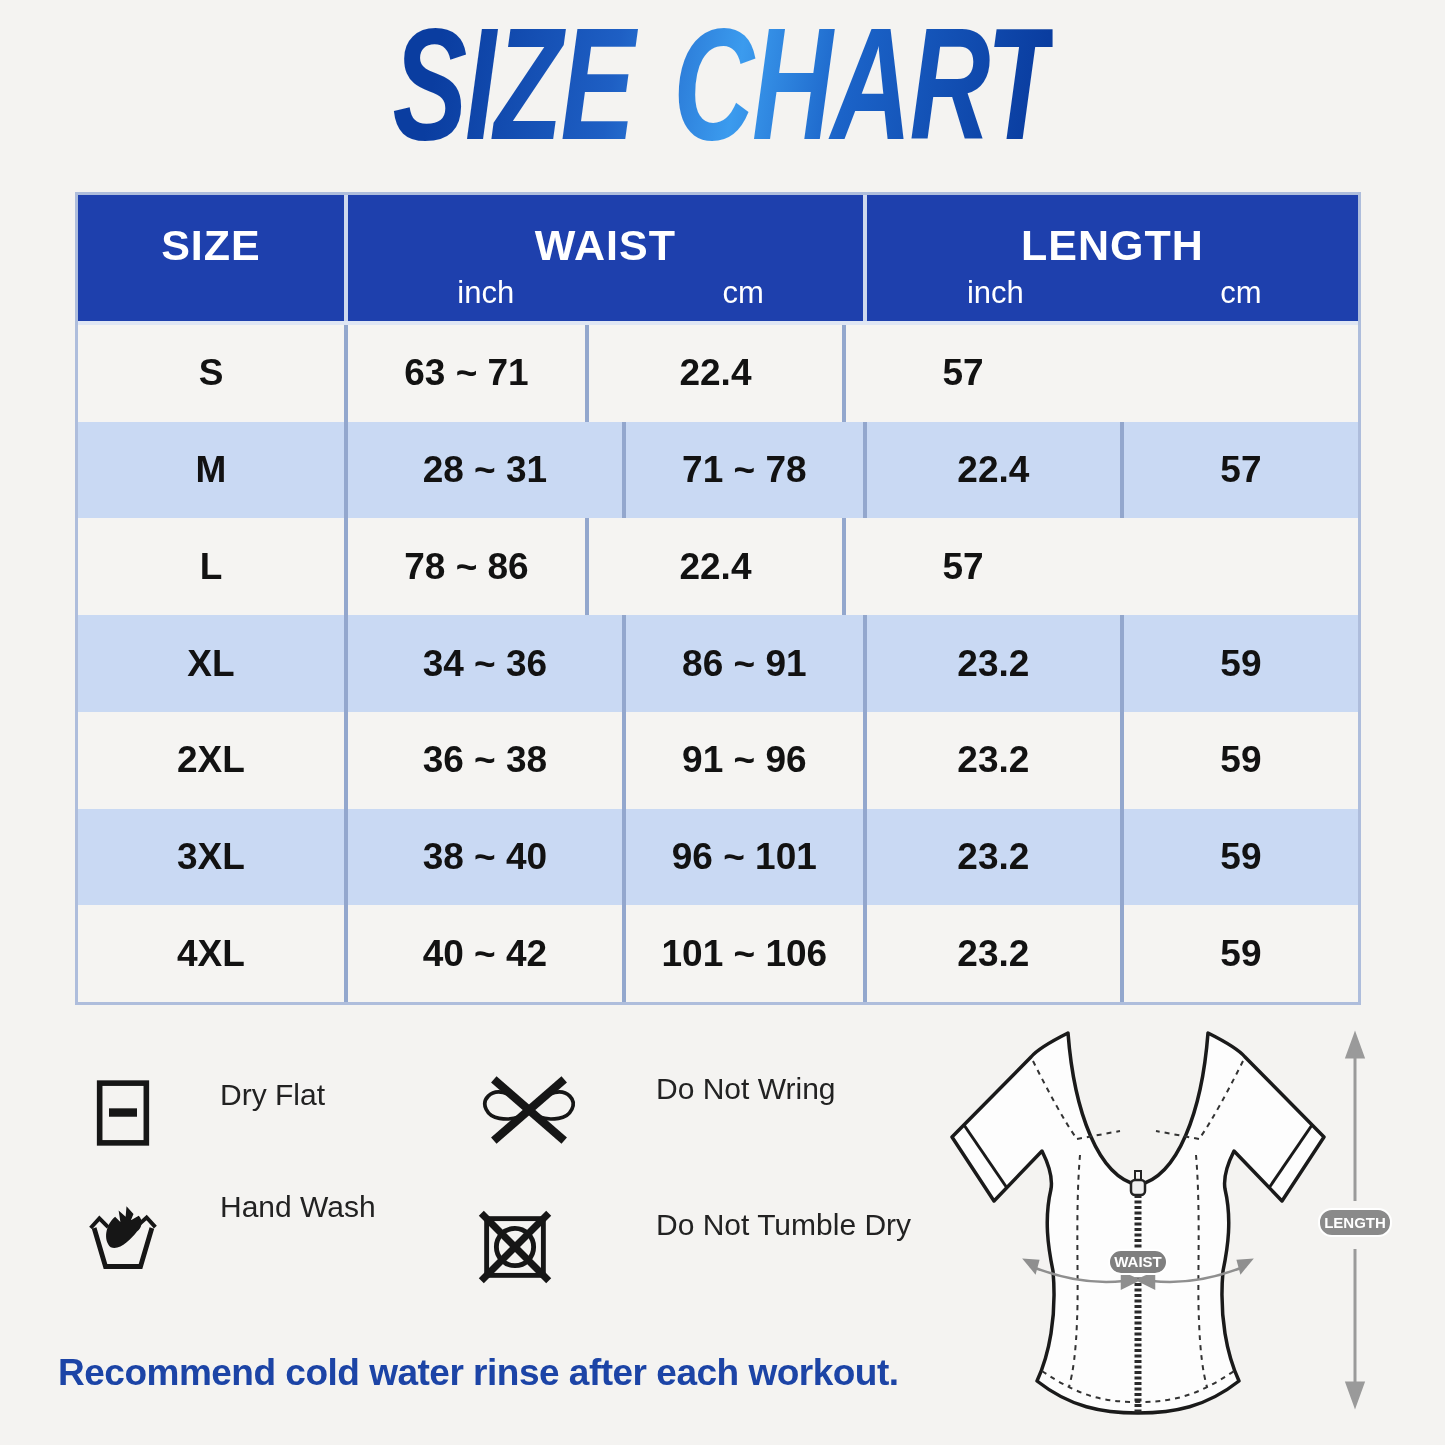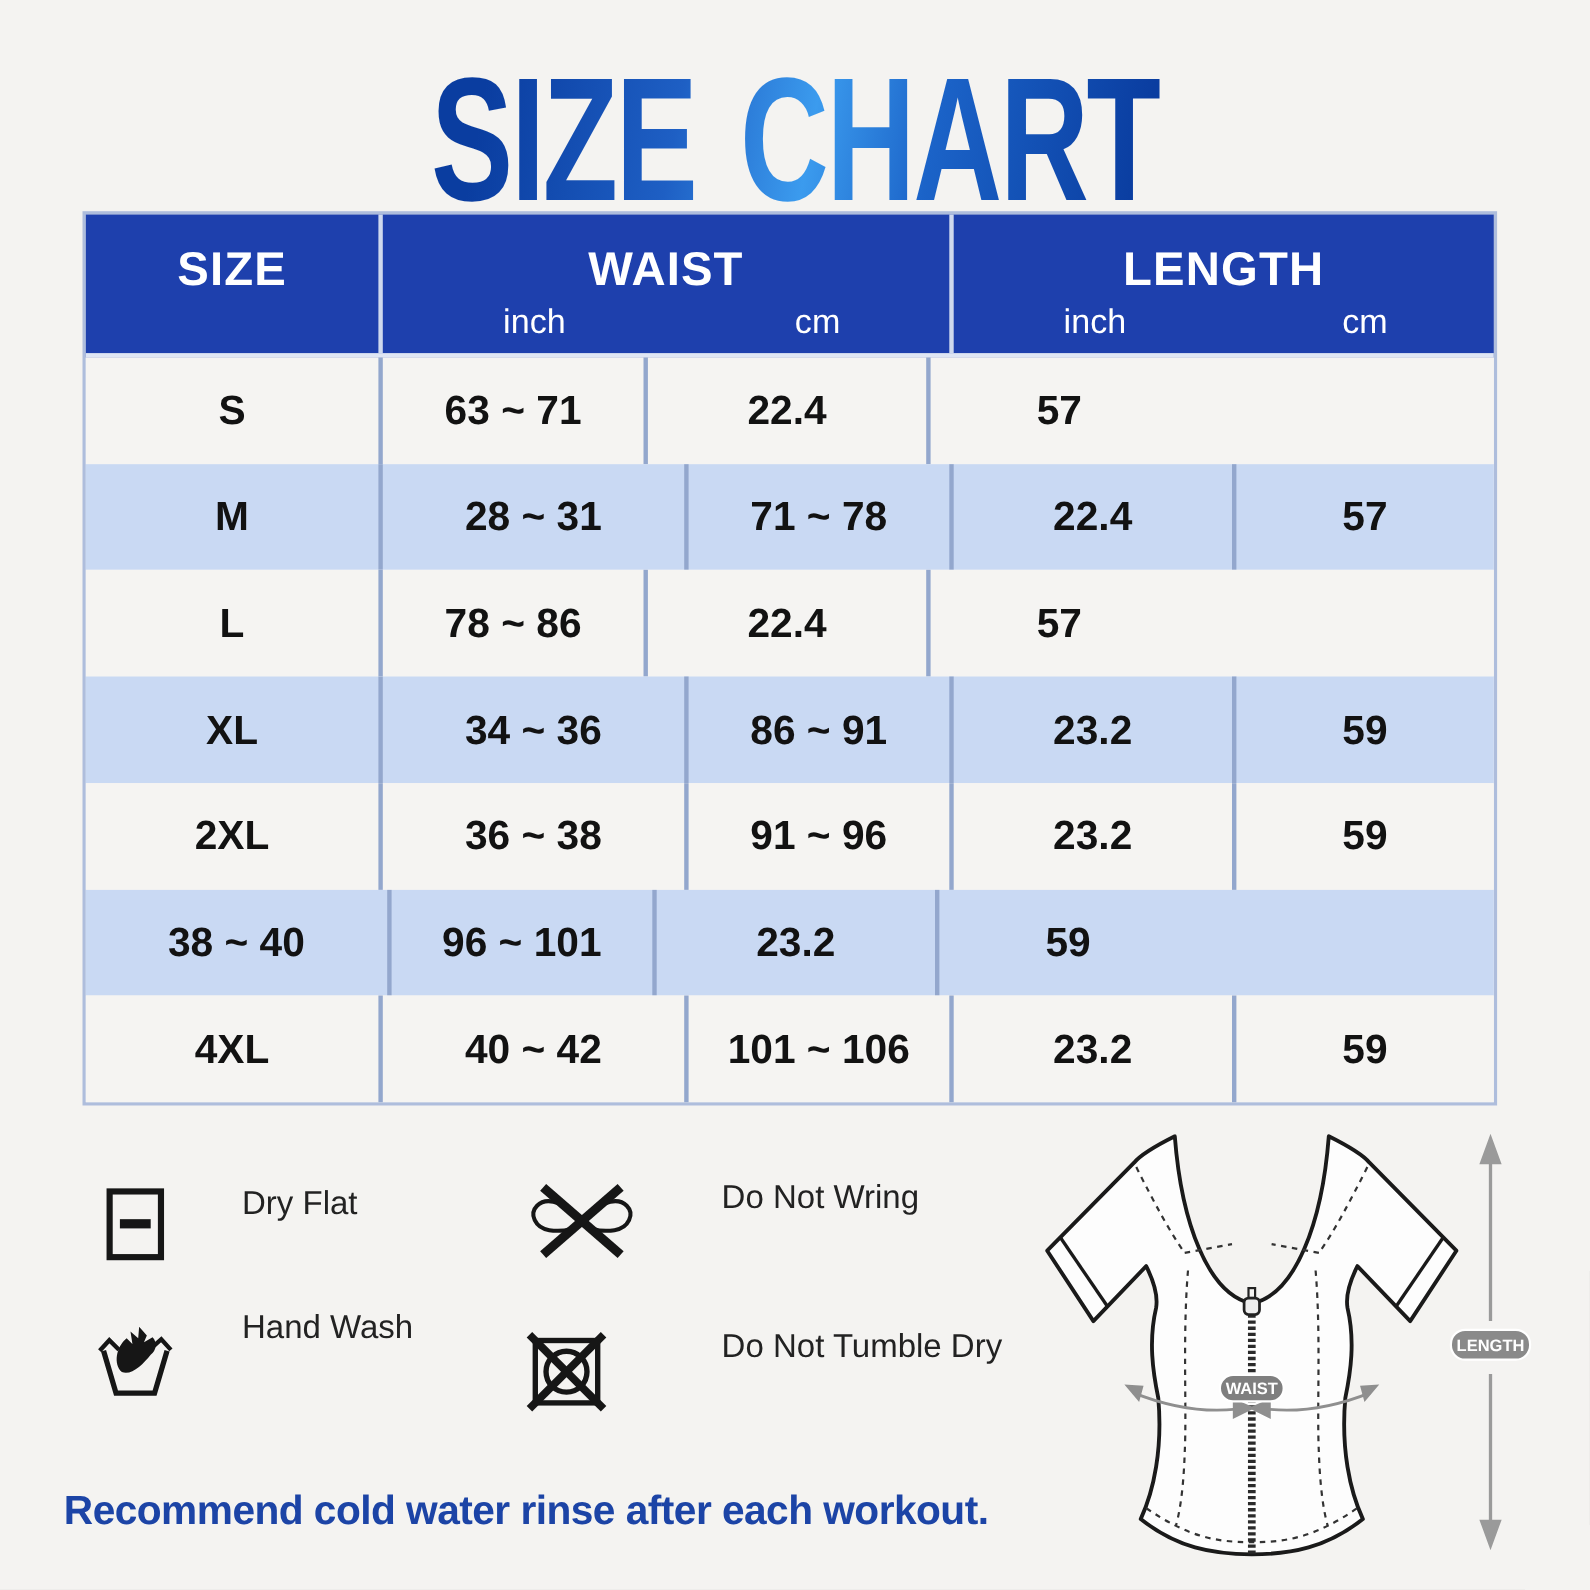--- a/index.html
+++ b/index.html
@@ -7,22 +7,22 @@
   .canvas {
     position:relative; width:1445px; height:1445px;
     background:#f4f3f1; overflow:hidden;
     font-family:"Liberation Sans", sans-serif;
   }
 
   
   .title {
     position:absolute; top:0px; left:0; width:100%;
     text-align:center; line-height:168px; height:175px;
-    font-size:160px; font-weight:bold; 
-    letter-spacing:-3px; word-spacing:16px; white-space:nowrap;margin-top:43px;
+    font-size:160px; font-weight:bold; font-style:italic;
+    letter-spacing:-3px; word-spacing:16px; white-space:nowrap;
   }
   .title .stretch {
     display:inline-block; transform:scaleX(.70); transform-origin:50% 50%;
     color:#1455b8;
   }
   @supports ((-webkit-background-clip:text) or (background-clip:text)) {
     .title .stretch {
       background:linear-gradient(104deg,#0a3da0 8%,#1e5fc4 34%,#3b9bee 52%,#1b63c8 68%,#0a3da0 96%);
       -webkit-background-clip:text; background-clip:text; color:transparent;
     }
@@ -131,20 +131,21 @@
         <div class="tcell c5">59</div>
       </div>
       <div class="trow">
         <div class="tcell c1">2XL</div>
         <div class="tcell c2">36 ~ 38</div>
         <div class="tcell c3">91 ~ 96</div>
         <div class="tcell c4">23.2</div>
         <div class="tcell c5">59</div>
       </div>
       <div class="trow alt">
+        <div class="tcell c1">3XL</div>
         <div class="tcell c2">38 ~ 40</div>
         <div class="tcell c3">96 ~ 101</div>
         <div class="tcell c4">23.2</div>
         <div class="tcell c5">59</div>
       </div>
       <div class="trow">
         <div class="tcell c1">4XL</div>
         <div class="tcell c2">40 ~ 42</div>
         <div class="tcell c3">101 ~ 106</div>
         <div class="tcell c4">23.2</div>

